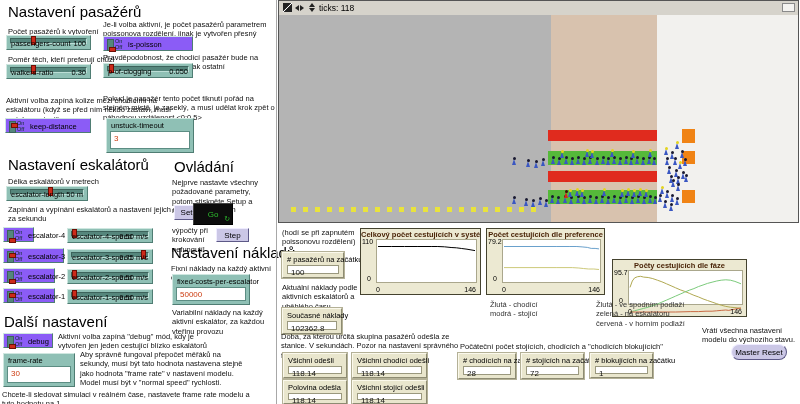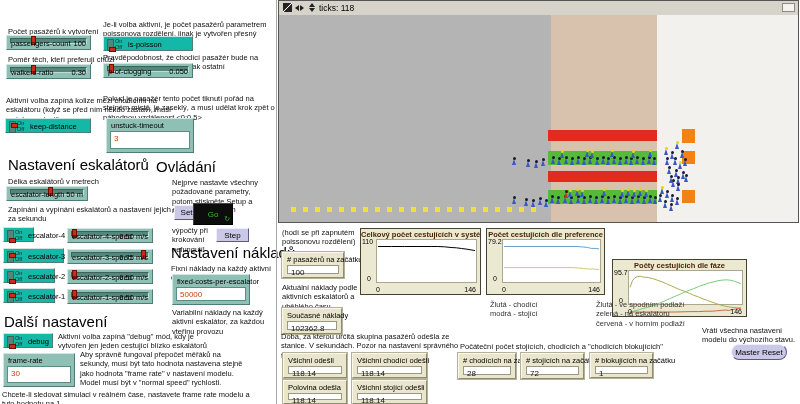--- a/index.html
+++ b/index.html
@@ -6,21 +6,21 @@
   #app{position:relative;width:800px;height:404px;background:#fff;font-family:"Liberation Sans",sans-serif;overflow:hidden;color:#000;}
   .abs{position:absolute;}
   .heading{font-size:15px;color:#000;white-space:nowrap;}
   .help{font-size:7.5px;line-height:1.25;color:#111;}
   
   .slider{background:#8fc0b5;border-top:1px solid #cfe7e0;border-left:1px solid #cfe7e0;border-bottom:1px solid #4f7d73;border-right:1px solid #4f7d73;box-sizing:border-box;}
   .sl-track{position:absolute;left:3px;right:3px;top:2px;height:4px;background:#55867c;border-top:1px solid #3c635b;border-left:1px solid #3c635b;border-bottom:1px solid #bcded6;border-right:1px solid #bcded6;}
   .sl-handle{position:absolute;top:-3px;width:5px;height:9px;background:#cc2a1a;border:1px solid #6e0e04;box-sizing:border-box;}
   .sl-label{position:absolute;left:4px;bottom:1px;font-size:7.5px;white-space:nowrap;}
   .sl-value{position:absolute;right:4px;bottom:1px;font-size:7.5px;white-space:nowrap;}
-  .switch{background:#14b8a6;border-top:1px solid #cfe7e0;border-left:1px solid #cfe7e0;border-bottom:1px solid #4f7d73;border-right:1px solid #4f7d73;box-sizing:border-box;}
+  .switch{background:#8b5cf6;border-top:1px solid #cfe7e0;border-left:1px solid #cfe7e0;border-bottom:1px solid #4f7d73;border-right:1px solid #4f7d73;box-sizing:border-box;}
   .sw-track{position:absolute;left:3px;top:2px;width:5px;height:10px;background:#55867c;border:1px solid #3c635b;}
   .sw-knob{position:absolute;left:1px;width:7px;height:5px;background:#cc2a1a;border:1px solid #6e0e04;box-sizing:border-box;top:7px;}
   .switch.on .sw-knob{top:1px;}
   .sw-onoff{position:absolute;left:11px;top:1px;font-size:5.5px;line-height:1.1;color:#0c2a24;}
   .sw-name{position:absolute;left:24px;top:50%;transform:translateY(-50%);font-size:7.5px;white-space:nowrap;}
   .nl-input{background:#8fc0b5;border-top:1px solid #cfe7e0;border-left:1px solid #cfe7e0;border-bottom:1px solid #4f7d73;border-right:1px solid #4f7d73;box-sizing:border-box;}
   .in-label{position:absolute;left:4px;top:2px;font-size:7.5px;white-space:nowrap;}
   .in-box{position:absolute;left:3px;right:3px;top:12px;bottom:3px;background:#fff;border:1px solid #5c8densed;border:1px solid #5c8d83;}
   .in-value{position:absolute;left:3px;top:2px;font-size:8px;color:#cc3c10;}
   
@@ -52,20 +52,21 @@
   .p-head{position:absolute;left:1px;top:0;width:3px;height:3px;border-radius:50%;}
   .p-body{position:absolute;left:0;top:2px;width:0;height:0;border-left:2.5px solid transparent;border-right:2.5px solid transparent;}
   .divider{left:276px;top:0;width:1px;height:404px;background:#a8a8a8;}
   .corner-box{right:3px;top:2px;width:13px;height:9px;background:#f4f3f0;border:1px solid #8a8a8a;position:absolute;box-sizing:border-box;}
 </style>
 </head>
 <body>
 
 <div id="app">
 
+  <div class="abs heading" style="left:8px;top:3px;">Nastavení pasažérů</div>
   <div class="abs help" style="left:8px;top:27px;width:130px;">Počet pasažérů k vytvoření</div>
 
   <div class="abs slider" style="left:6px;top:35px;width:85px;height:15px;">
     <div class="sl-track">
         <div class="sl-handle" style="left: calc(30% - 3px);"></div>
       </div>
     <div class="sl-label">passengers-count</div>
     <div class="sl-value">100</div>
   </div>
 
@@ -195,21 +196,21 @@
   <div class="abs help" style="left:58px;top:332px;width:165px;">Aktivní volba zapíná "debug" mód, kdy je vytvořen jen jeden cestující blízko eskalátorů</div>
   <div class="abs nl-input" style="left:3px;top:353px;width:72px;height:34px;">
     <div class="in-label">frame-rate</div>
     <div class="in-box">
         <div class="in-value">30</div>
       </div>
   </div>
   <div class="abs help" style="left:80px;top:350px;width:170px;">Aby správně fungoval přepočet měřáků na sekundy, musí být tato hodnota nastavena stejně jako hodnota "frame rate" v nastavení modelu. Model musí být v "normal speed" rychlosti.</div>
   <div class="abs help" style="left:2px;top:390px;width:250px;">Chcete-li sledovat simulaci v reálném čase, nastavete frame rate modelu a tuto hodnotu na 1.</div>
 
-  <div class="abs heading" style="left:156px;top:158px;">Ovládání</div>
+  <div class="abs heading" style="left:174px;top:158px;">Ovládání</div>
   <div class="abs help" style="left:172px;top:178px;width:100px;">Nejprve nastavte všechny požadované parametry, potom stiskněte Setup a následně Go.</div>
   <div class="abs btn" style="left:174px;top:205px;width:34px;height:15px;">Setup</div>
   <div class="abs btn btn-go" style="left:193px;top:203px;width:40px;height:22px;">
       <span>Go</span>
       <span class="forever-icon">↻</span>
     </div>
   <div class="abs help" style="left:172px;top:226px;width:44px;">výpočty při krokování nefungují!</div>
   <div class="abs btn" style="left:216px;top:228px;width:33px;height:14px;">Step</div>
 
   <div class="abs heading" style="left:171px;top:244px;">Nastavení nákladů</div>

